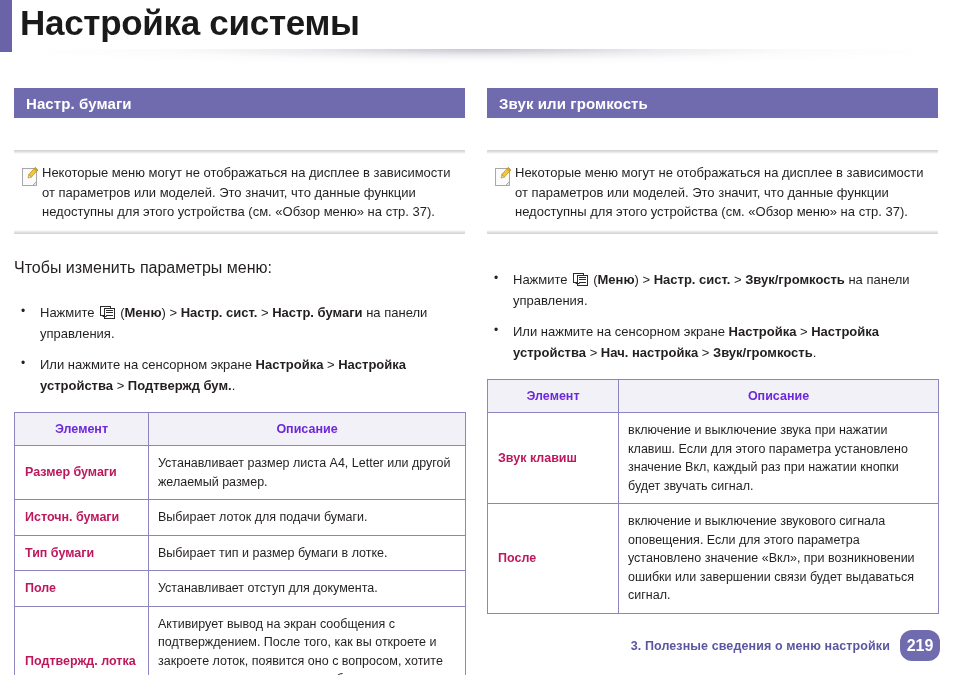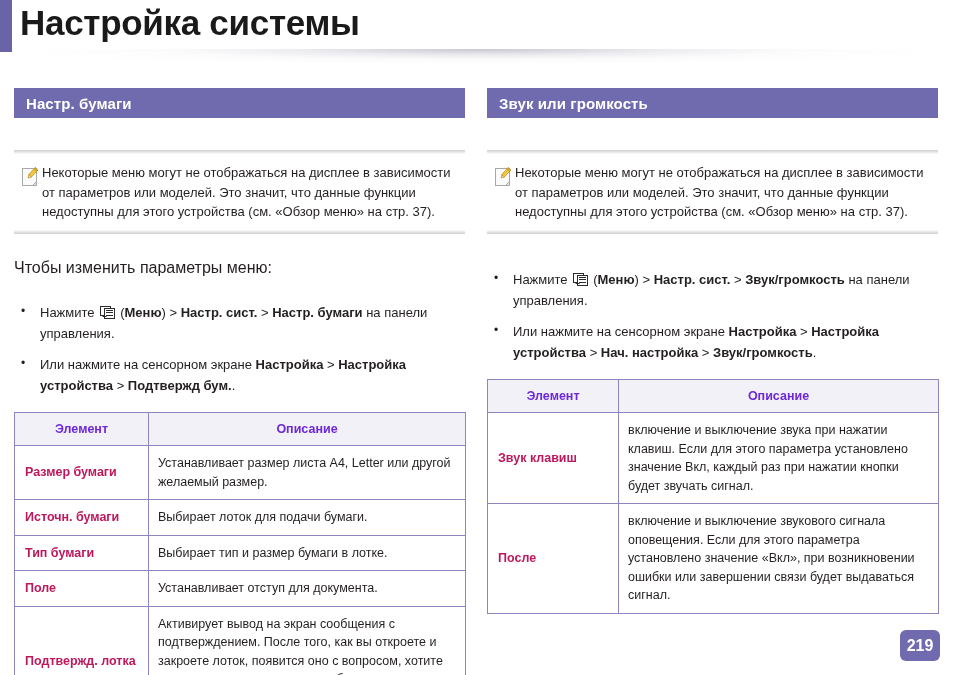--- a/index.html
+++ b/index.html
@@ -246,21 +246,21 @@
   .footer-num {
     background: #6F6BAE;
     color: #ffffff;
     font-size: 16px;
     font-weight: bold;
     width: 40px;
     height: 31px;
     display: flex;
     align-items: center;
     justify-content: center;
-    border-radius: 6px;
+    border-radius: 12px;
   }
 </style>
 </head>
 <body>
 
 <div class="title-zone">
   <div class="title-accent"></div>
   <div class="page-title">Настройка системы</div>
   <div class="title-shadow"></div>
 </div>
@@ -401,14 +401,15 @@
         <tr>
           <td class="item">После</td>
           <td class="desc">включение и выключение звукового сигнала оповещения. Если для этого параметра установлено значение «Вкл», при возникновении ошибки или завершении связи будет выдаваться сигнал.</td>
         </tr>
       </tbody>
     </table>
   </div>
 </div>
 
 <div class="footer">
+  <div class="footer-text">3.  Полезные сведения о меню настройки</div>
   <div class="footer-num">219</div>
 </div>
 
 </body></html>

